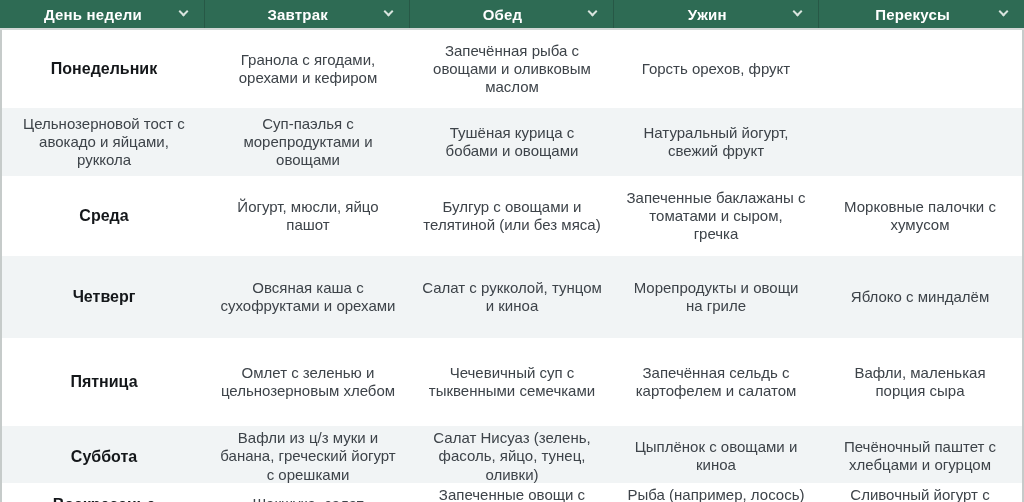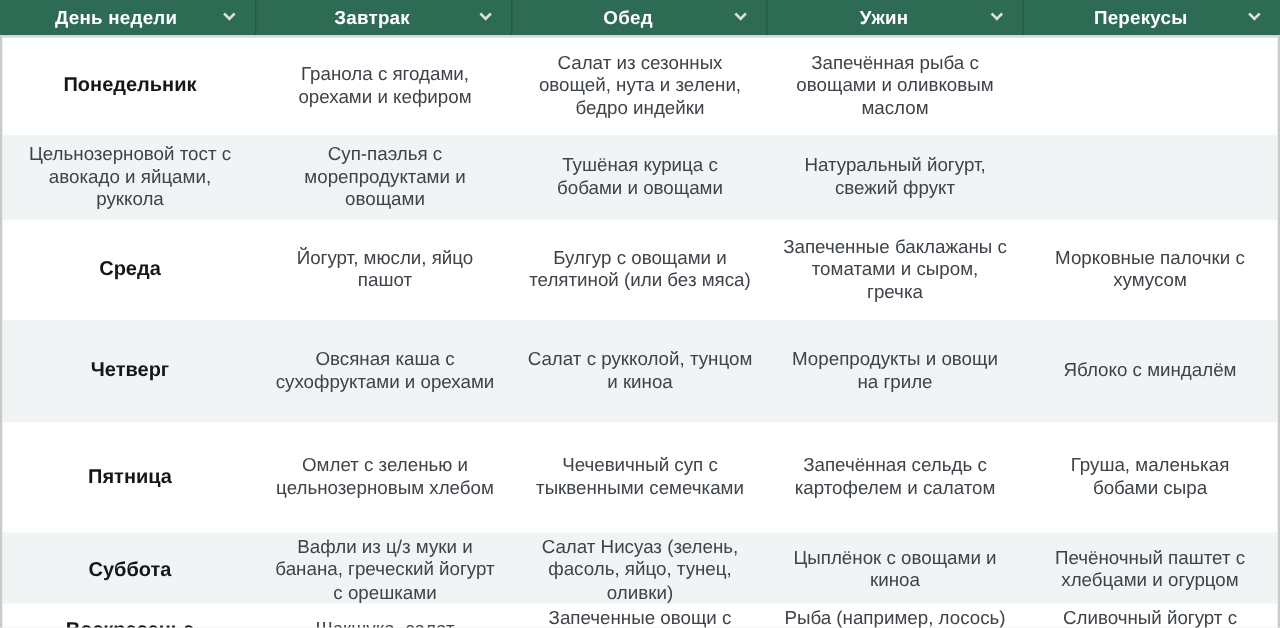--- a/index.html
+++ b/index.html
@@ -123,22 +123,22 @@
       <span>Перекусы</span>
       <span class="chevron"></span>
     </div>
   </div>
 
   <div class="tbody">
 
     <div class="row">
       <div class="cell day">Понедельник</div>
       <div class="cell">Гранола с ягодами, орехами и кефиром</div>
-      <div class="cell">Салат из сезонных овощей, нута и зелени, бедро индейки</div>
       <div class="cell">Запечённая рыба с овощами и оливковым маслом</div>
+      <div class="cell">Горсть орехов, фрукт</div>
     </div>
 
     <div class="row">
       <div class="cell">Цельнозерновой тост с авокадо и яйцами, руккола</div>
       <div class="cell">Суп-паэлья с морепродуктами и овощами</div>
       <div class="cell">Тушёная курица с бобами и овощами</div>
       <div class="cell">Натуральный йогурт, свежий фрукт</div>
     </div>
 
     <div class="row">
@@ -155,21 +155,21 @@
       <div class="cell">Салат с рукколой, тунцом и киноа</div>
       <div class="cell">Морепродукты и овощи на гриле</div>
       <div class="cell">Яблоко с миндалём</div>
     </div>
 
     <div class="row">
       <div class="cell day">Пятница</div>
       <div class="cell">Омлет с зеленью и цельнозерновым хлебом</div>
       <div class="cell">Чечевичный суп с тыквенными семечками</div>
       <div class="cell">Запечённая сельдь с картофелем и салатом</div>
-      <div class="cell">Груша, маленькая бобами сыра</div>
+      <div class="cell">Вафли, маленькая порция сыра</div>
     </div>
 
     <div class="row">
       <div class="cell day">Суббота</div>
       <div class="cell">Вафли из ц/з муки и банана, греческий йогурт с орешками</div>
       <div class="cell">Салат Нисуаз (зелень, фасоль, яйцо, тунец, оливки)</div>
       <div class="cell">Цыплёнок с овощами и киноа</div>
       <div class="cell">Печёночный паштет с хлебцами и огурцом</div>
     </div>
 

